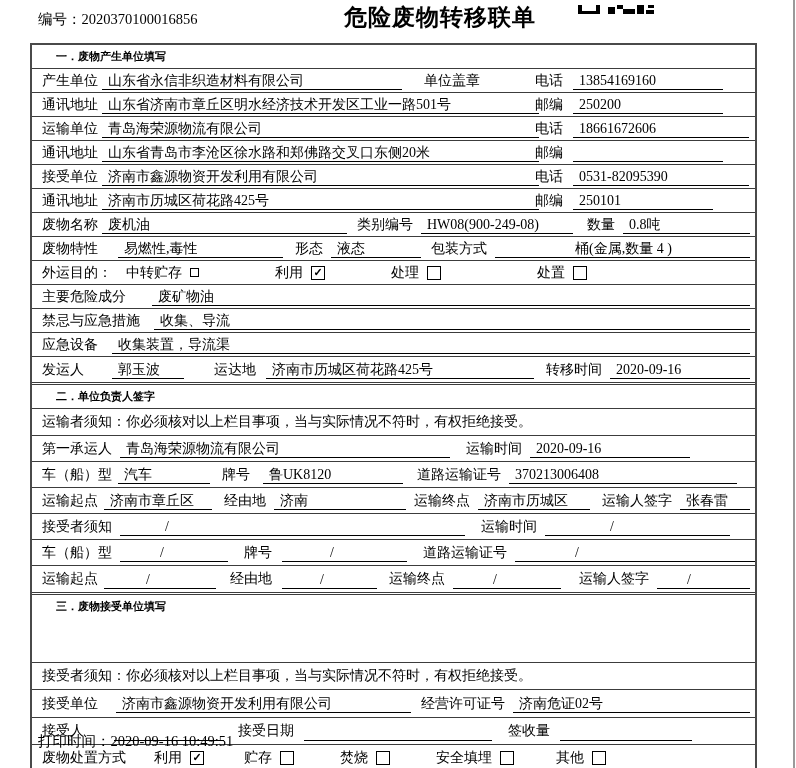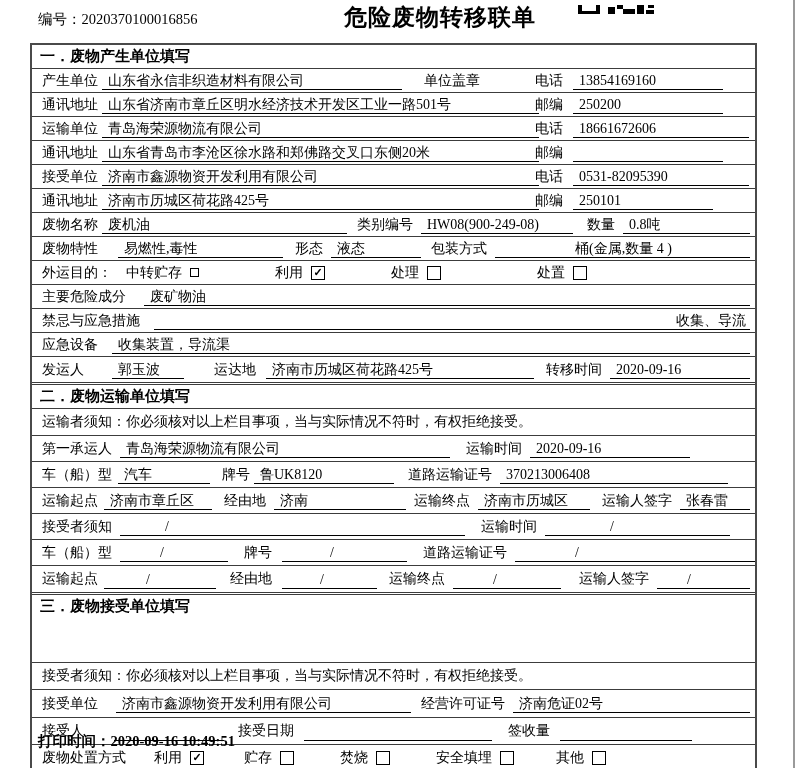--- a/index.html
+++ b/index.html
@@ -7,35 +7,35 @@
        font-family:"Liberation Serif","DejaVu Serif",serif;color:#000;}
   #serial{position:absolute;left:38px;top:10px;font-size:14.5px;white-space:nowrap;}
   #title{position:absolute;left:84px;right:0;top:2px;text-align:center;
          font-size:23px;font-weight:bold;letter-spacing:1px;}
   #qr-fragment{position:absolute;left:578px;top:0;}
   #page-edge{position:absolute;right:1px;top:0;width:2px;height:768px;background:#9a9a9a;}
   #form-table{position:absolute;left:30px;top:43px;width:727px;
               border:2px solid #4a4a4a;background:#fff;box-sizing:border-box;}
   .section + .section{border-top:3px double #3c3c3c;}
   .sec-header{height:23px;display:flex;align-items:center;padding-left:8px;
-              font-weight:bold;font-size:15px;}
+              font-weight:bold;font-size:11px;margin-left:16px;}
   .row{display:flex;align-items:center;border-top:1px solid #3c3c3c;
        padding-left:10px;position:relative;font-size:14px;box-sizing:border-box;}
   .lbl{white-space:nowrap;flex:none;}
   .ul{display:inline-block;flex:none;border-bottom:1px solid #000;
       height:19px;line-height:19px;padding:0 4px 0 6px;white-space:nowrap;
       box-sizing:border-box;overflow:visible;}
   .ul.fill{flex:1;margin-right:5px;}
   .cb{width:12px;height:12px;border:1.5px solid #000;flex:none;display:inline-flex;
       align-items:center;justify-content:center;font-size:11px;font-weight:bold;
       line-height:1;box-sizing:content-box;background:#fff;}
   .cb.sm{width:7px;height:7px;border-width:1px;}
   .rightcol{position:absolute;left:503px;top:0;bottom:0;display:inline-flex;align-items:center;}
   .rightcol .ul{margin-left:10px;}
-  #print-time{position:absolute;left:38px;top:732px;font-size:14.5px;white-space:nowrap;font-weight:bold;}
+  #print-time{position:absolute;left:38px;top:732px;font-size:14.5px;white-space:nowrap;}
 </style>
 </head>
 <body>
 
 <div id="serial">
   <span>编号：</span><span>2020370100016856</span>
 </div>
 
 <div id="title">危险废物转移联单</div>
 
@@ -130,55 +130,55 @@
           <span class="cb sm" style="margin-left: 8px;"></span>
           <span class="lbl" style="margin-left: 76px;">利用</span>
           <span class="cb ck" style="margin-left: 8px;">✓</span>
           <span class="lbl" style="margin-left: 66px;">处理</span>
           <span class="cb" style="margin-left: 8px;"></span>
           <span class="lbl" style="margin-left: 96px;">处置</span>
           <span class="cb" style="margin-left: 8px;"></span>
         </div>
         <div class="row" style="height: 24px;">
           <span class="lbl">主要危险成分</span>
-          <span class="ul fill" style="margin-left: 18px;">废矿物油</span>
-        </div>
-        <div class="row" style="height: 24px; text-align: right;">
+          <span class="ul fill" style="margin-left: 26px;">废矿物油</span>
+        </div>
+        <div class="row" style="height: 24px;">
           <span class="lbl">禁忌与应急措施</span>
           <span class="ul fill" style="margin-left: 14px;">收集、导流</span>
         </div>
         <div class="row" style="height: 24px;">
           <span class="lbl">应急设备</span>
           <span class="ul fill" style="margin-left: 14px;">收集装置，导流渠</span>
         </div>
         <div class="row" style="height: 26px;">
           <span class="lbl">发运人</span>
           <span class="ul" style="width: 72px; margin-left: 28px;">郭玉波</span>
           <span class="lbl" style="margin-left: 30px;">运达地</span>
           <span class="ul" style="width: 268px; margin-left: 10px;">济南市历城区荷花路425号</span>
           <span class="lbl" style="margin-left: 12px;">转移时间</span>
           <span class="ul fill" style="margin-left: 8px;">2020-09-16</span>
         </div>
       </div>
       <div class="section">
-        <div class="sec-header">二．废物运输单位填写</div>
+        <div class="sec-header">二．单位负责人签字</div>
         <div class="row" style="height: 27px;">
           <span class="lbl">运输者须知：你必须核对以上栏目事项，当与实际情况不符时，有权拒绝接受。</span>
         </div>
         <div class="row" style="height: 26px;">
           <span class="lbl">第一承运人</span>
           <span class="ul" style="width: 330px; margin-left: 8px;">青岛海荣源物流有限公司</span>
           <span class="lbl" style="margin-left: 16px;">运输时间</span>
           <span class="ul" style="width: 160px; margin-left: 8px;">2020-09-16</span>
         </div>
         <div class="row" style="height: 26px;">
           <span class="lbl">车（船）型</span>
           <span class="ul" style="width: 92px; margin-left: 6px;">汽车</span>
           <span class="lbl" style="margin-left: 12px;">牌号</span>
-          <span class="ul" style="width: 140px; margin-left: 4px;">鲁UK8120</span>
+          <span class="ul" style="width: 140px; margin-left: 13px;">鲁UK8120</span>
           <span class="lbl" style="margin-left: 14px;">道路运输证号</span>
           <span class="ul" style="width: 228px; margin-left: 8px;">370213006408</span>
         </div>
         <div class="row" style="height: 26px;">
           <span class="lbl">运输起点</span>
           <span class="ul" style="width: 108px; margin-left: 6px;">济南市章丘区</span>
           <span class="lbl" style="margin-left: 12px;">经由地</span>
           <span class="ul" style="width: 132px; margin-left: 8px;">济南</span>
           <span class="lbl" style="margin-left: 8px;">运输终点</span>
           <span class="ul" style="width: 112px; margin-left: 8px;">济南市历城区</span>

